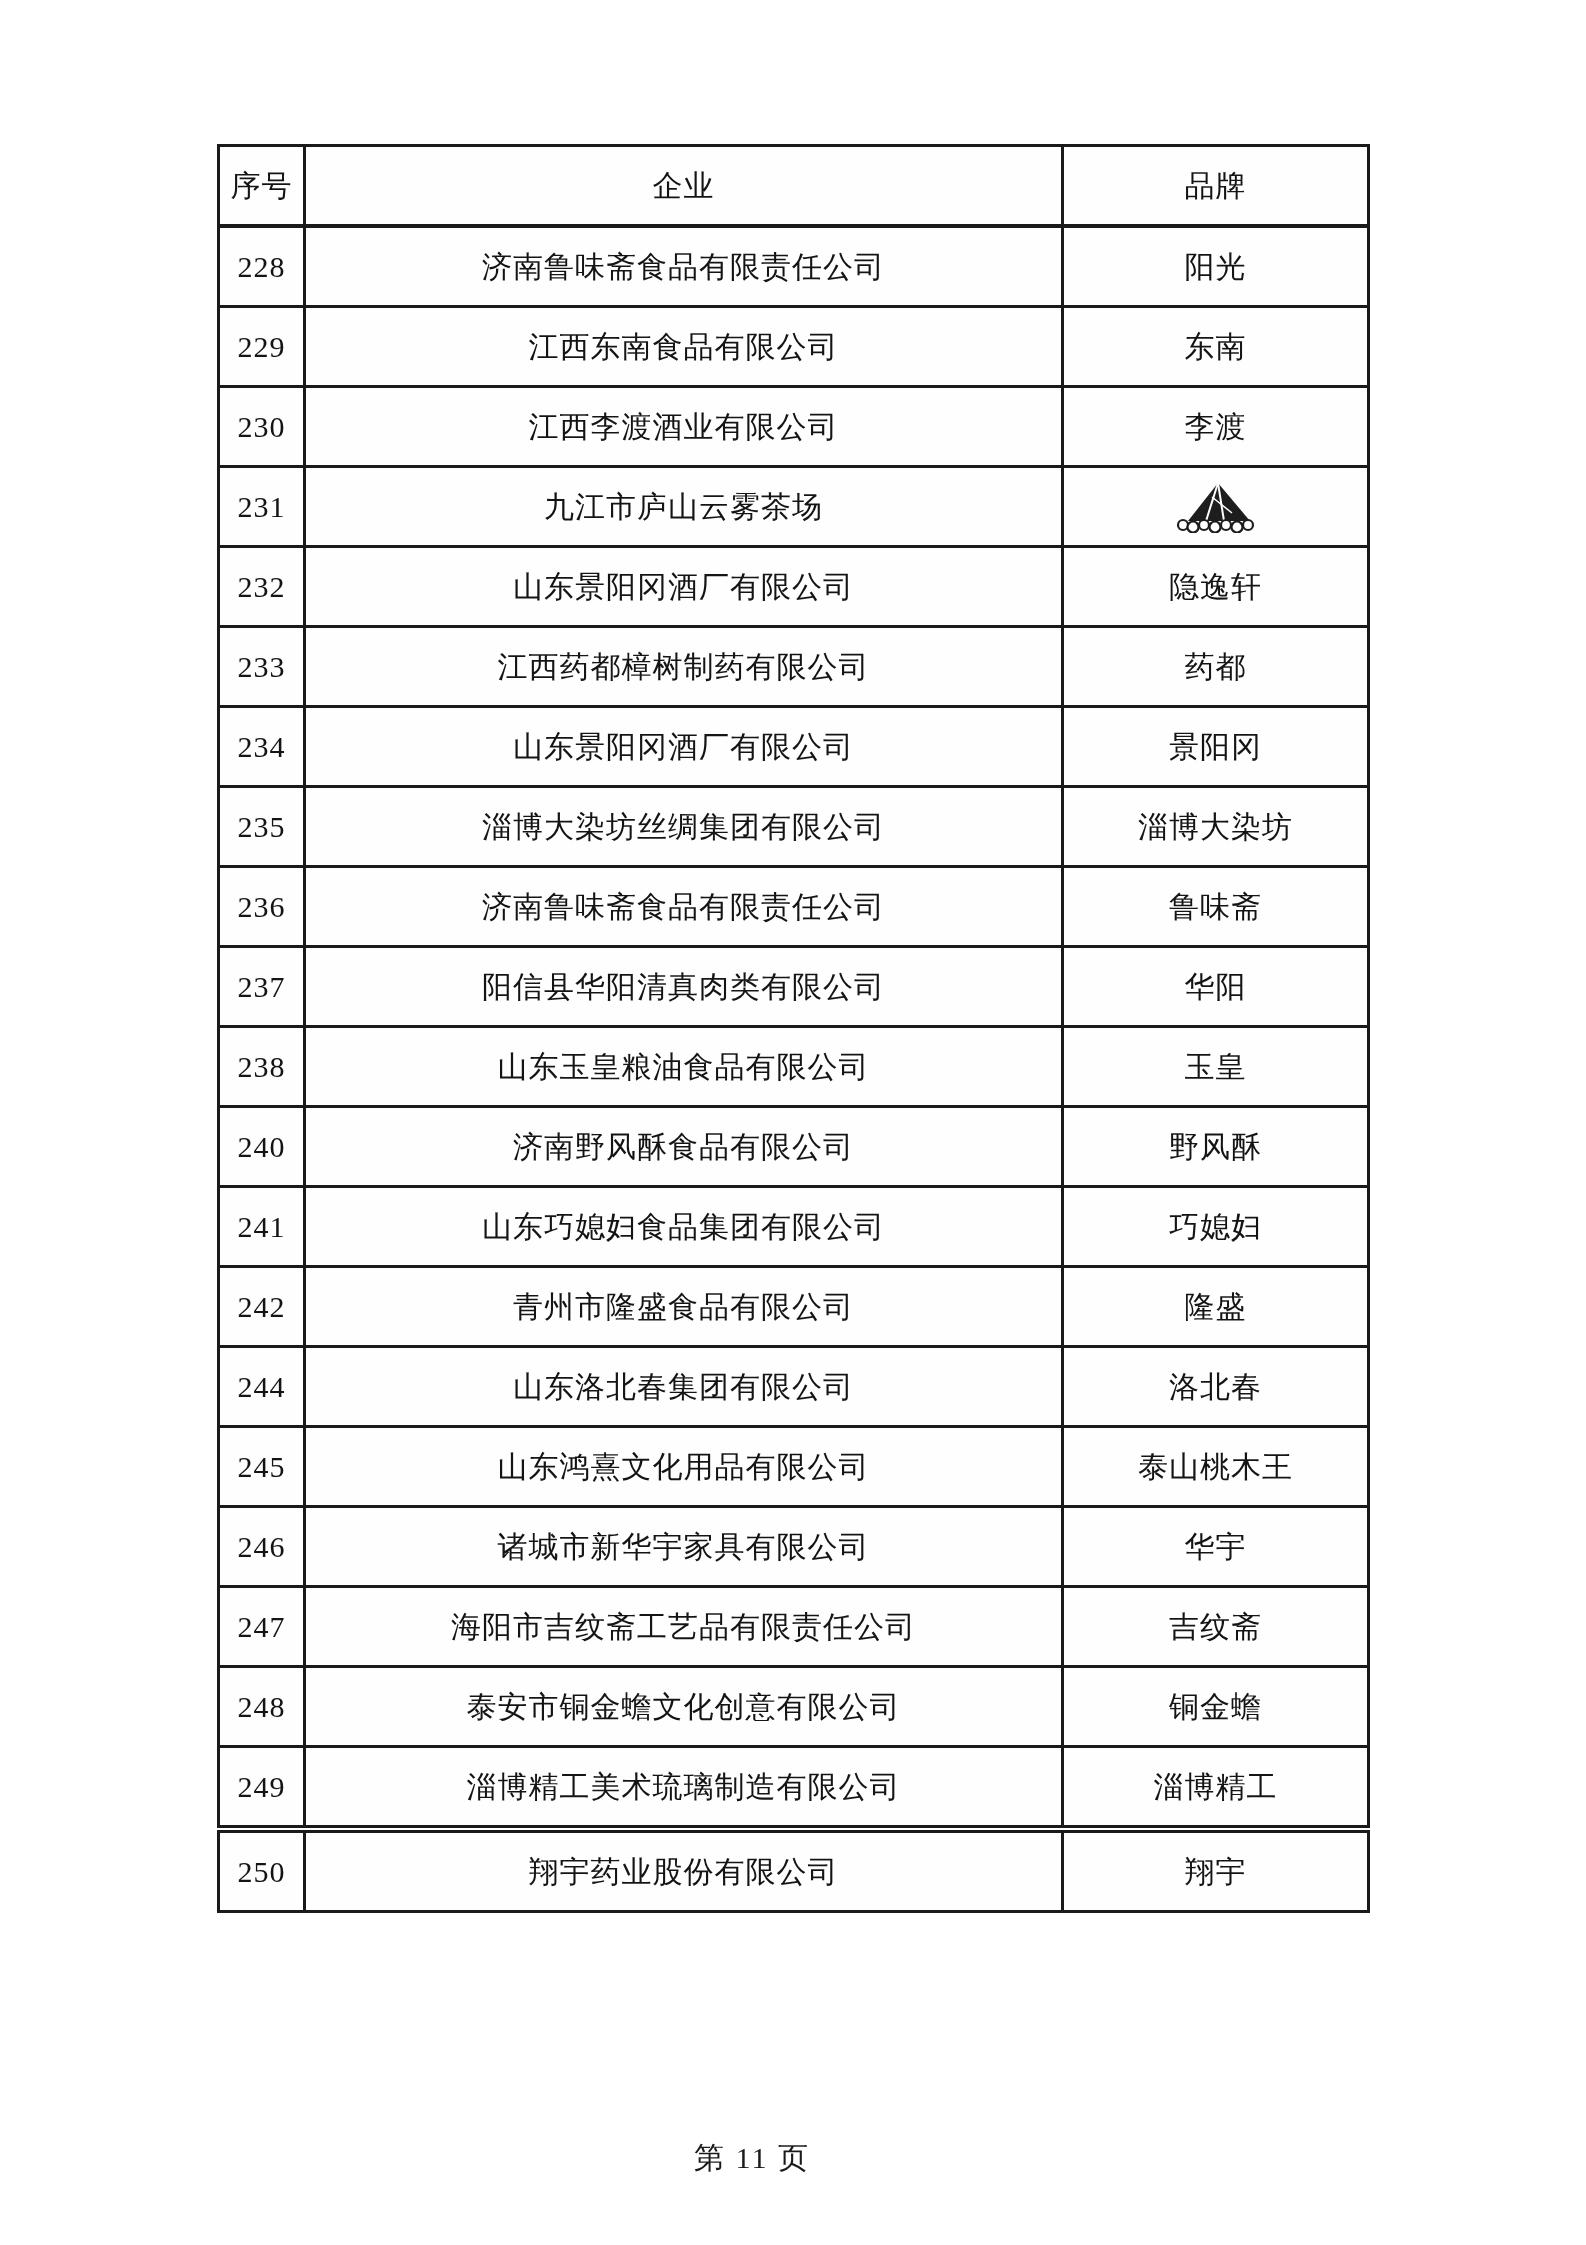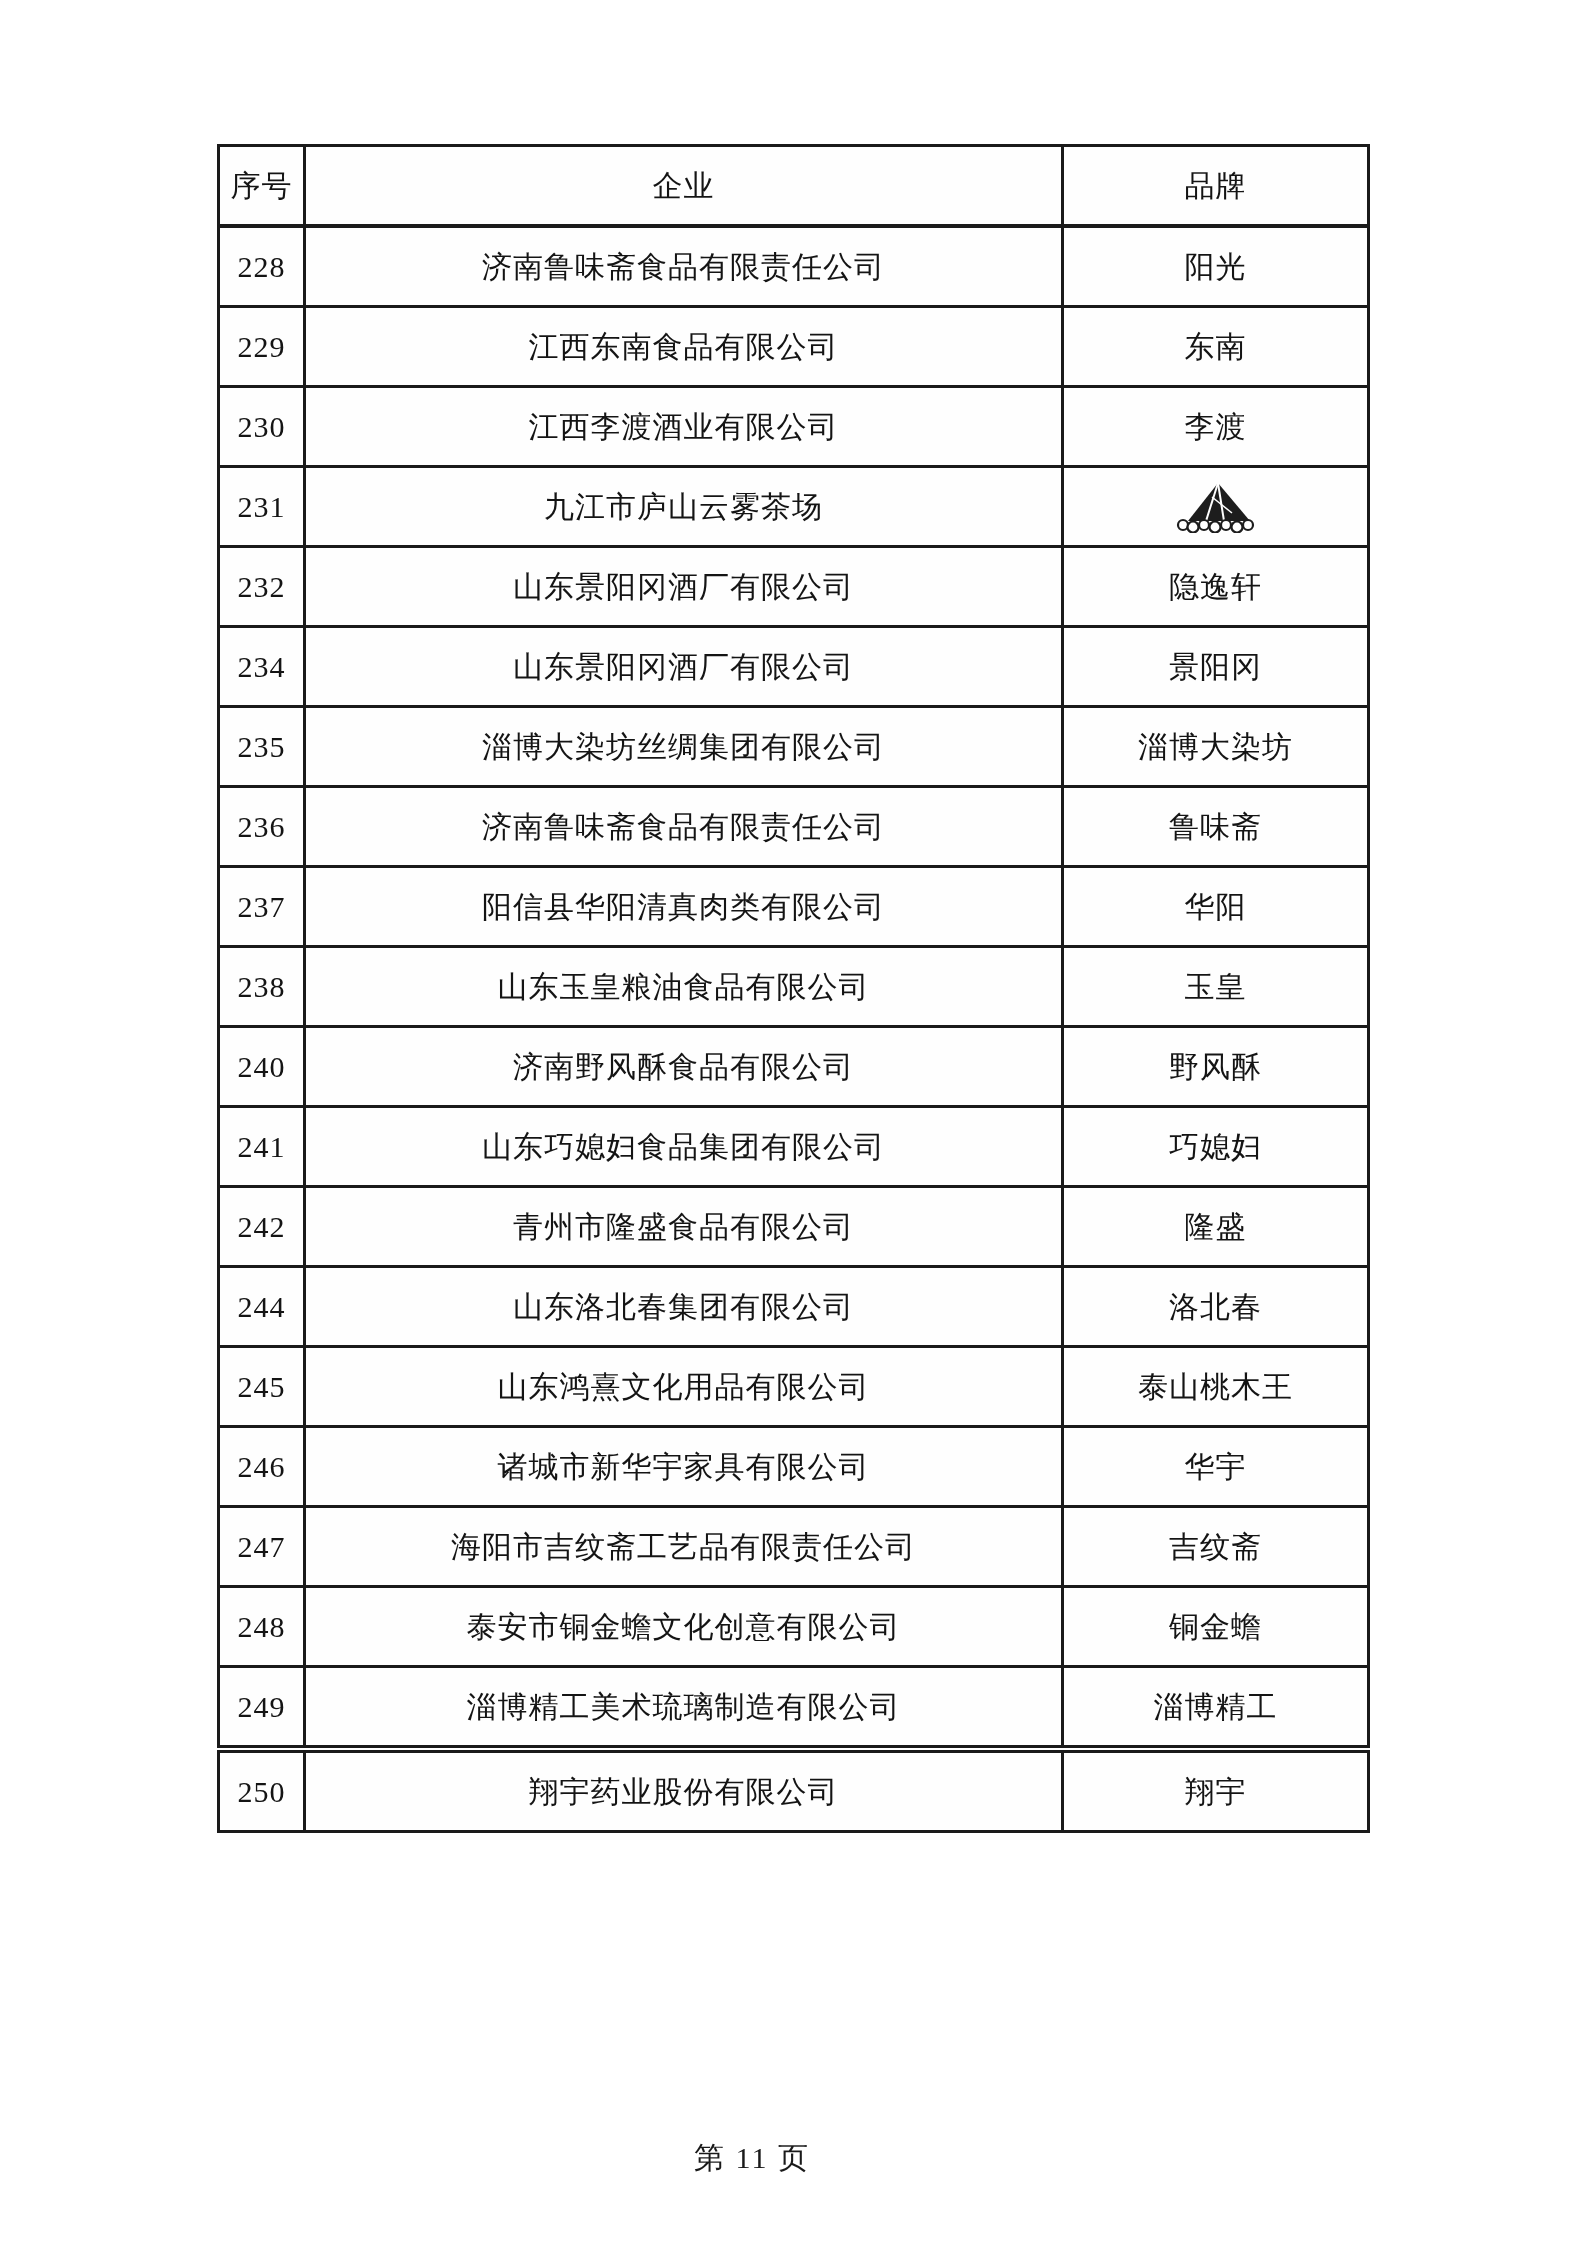--- a/index.html
+++ b/index.html
@@ -117,20 +117,25 @@
         <circle cx="74" cy="44" r="5"></circle>
       </g>
     </svg></span></td>
         </tr>
         <tr>
           <td class="col-no">232</td>
           <td class="col-company">山东景阳冈酒厂有限公司</td>
           <td class="col-brand">隐逸轩</td>
         </tr>
         <tr>
+          <td class="col-no">233</td>
+          <td class="col-company">江西药都樟树制药有限公司</td>
+          <td class="col-brand">药都</td>
+        </tr>
+        <tr>
           <td class="col-no">234</td>
           <td class="col-company">山东景阳冈酒厂有限公司</td>
           <td class="col-brand">景阳冈</td>
         </tr>
         <tr>
           <td class="col-no">235</td>
           <td class="col-company">淄博大染坊丝绸集团有限公司</td>
           <td class="col-brand">淄博大染坊</td>
         </tr>
         <tr>

